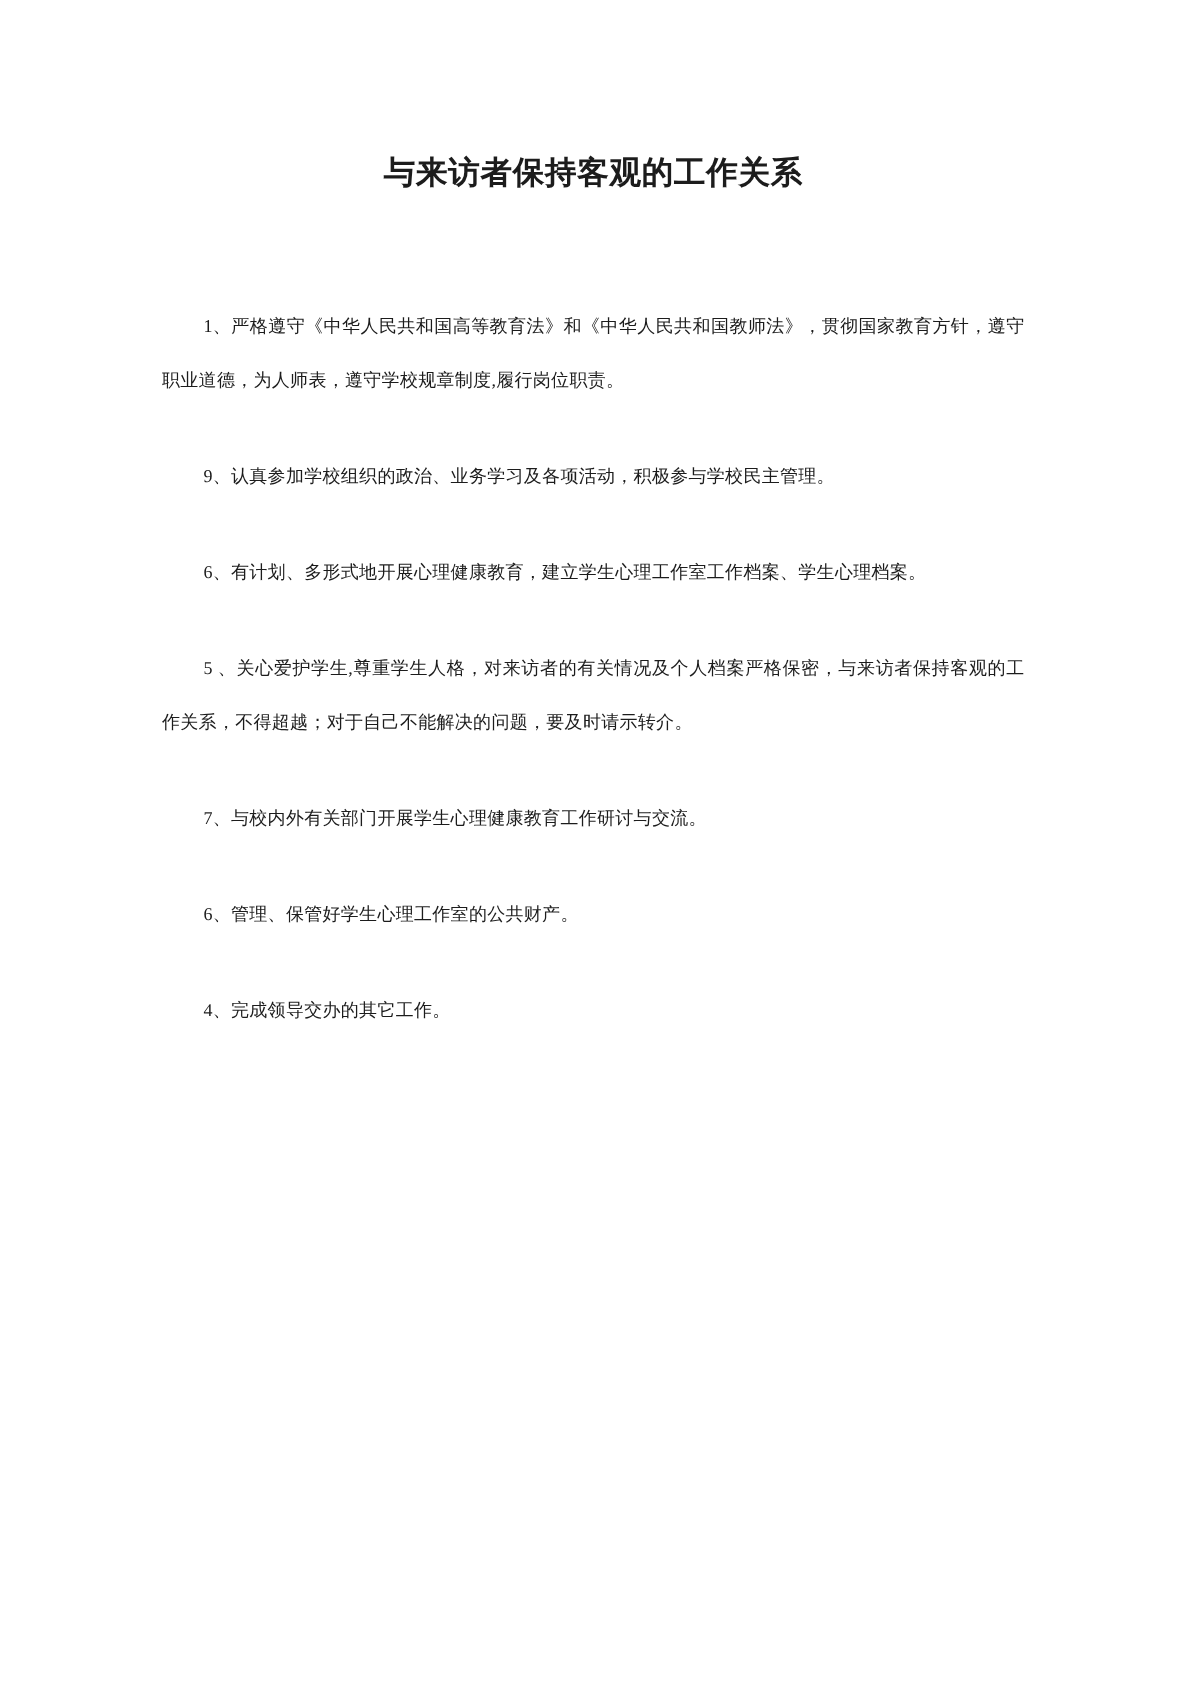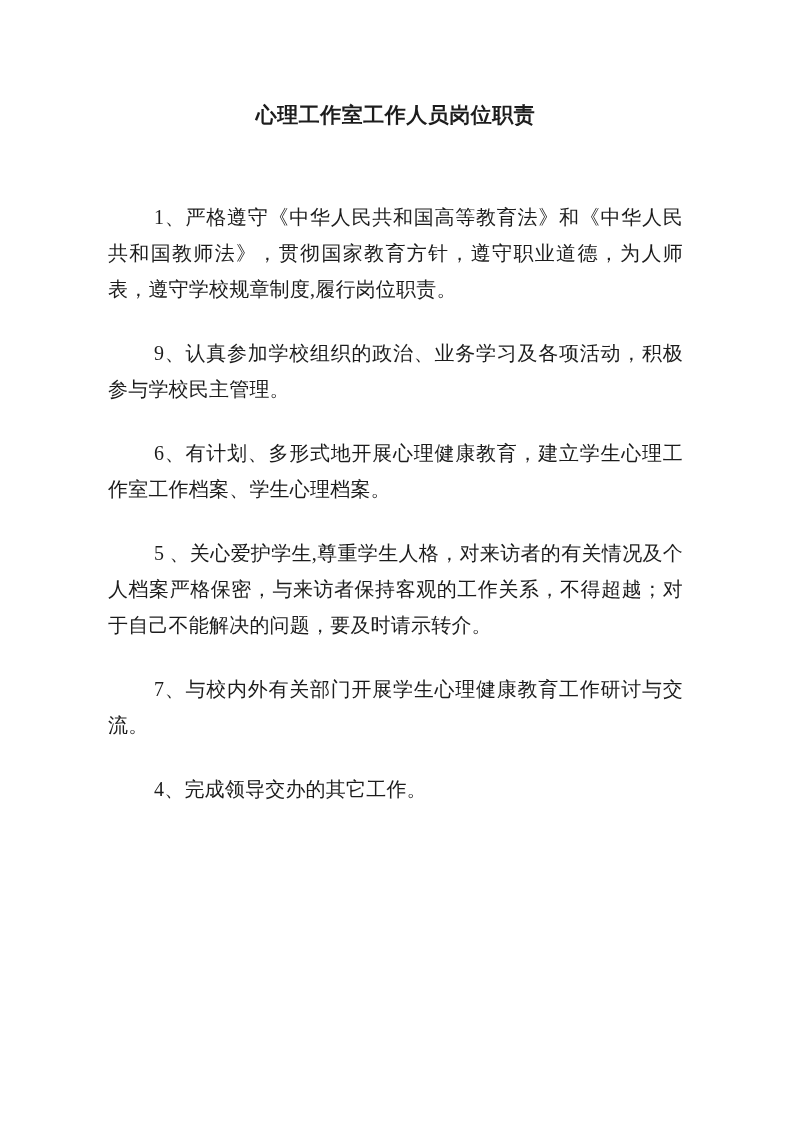--- a/index.html
+++ b/index.html
@@ -21,35 +21,36 @@
   .doc-title {
     margin: 0 0 66px 0;
     font-size: 21px;
     font-weight: 700;
     line-height: 36px;
     text-align: center;
     letter-spacing: 0.5px;
   }
   .doc-para {
     margin: 0 0 28px 0;
-    font-size: 20px;
+    font-size: 12px;
     line-height: 36px;
     text-align: justify;
     text-indent: 2.3em;
     letter-spacing: 0.2px;
     word-break: break-all;
   }
 </style>
 </head>
 <body>
 
 <div class="page">
-  <h1 class="doc-title">心理工作室工作人员岗位职责</h1>
+  <h1 class="doc-title">与来访者保持客观的工作关系</h1>
 
   <div>
     <p class="doc-para">1、严格遵守《中华人民共和国高等教育法》和《中华人民共和国教师法》，贯彻国家教育方针，遵守职业道德，为人师表，遵守学校规章制度,履行岗位职责。</p>
     <p class="doc-para">9、认真参加学校组织的政治、业务学习及各项活动，积极参与学校民主管理。</p>
     <p class="doc-para">6、有计划、多形式地开展心理健康教育，建立学生心理工作室工作档案、学生心理档案。</p>
     <p class="doc-para">5 、关心爱护学生,尊重学生人格，对来访者的有关情况及个人档案严格保密，与来访者保持客观的工作关系，不得超越；对于自己不能解决的问题，要及时请示转介。</p>
     <p class="doc-para">7、与校内外有关部门开展学生心理健康教育工作研讨与交流。</p>
+    <p class="doc-para">6、管理、保管好学生心理工作室的公共财产。</p>
     <p class="doc-para">4、完成领导交办的其它工作。</p>
   </div>
 </div>
 
 </body></html>

